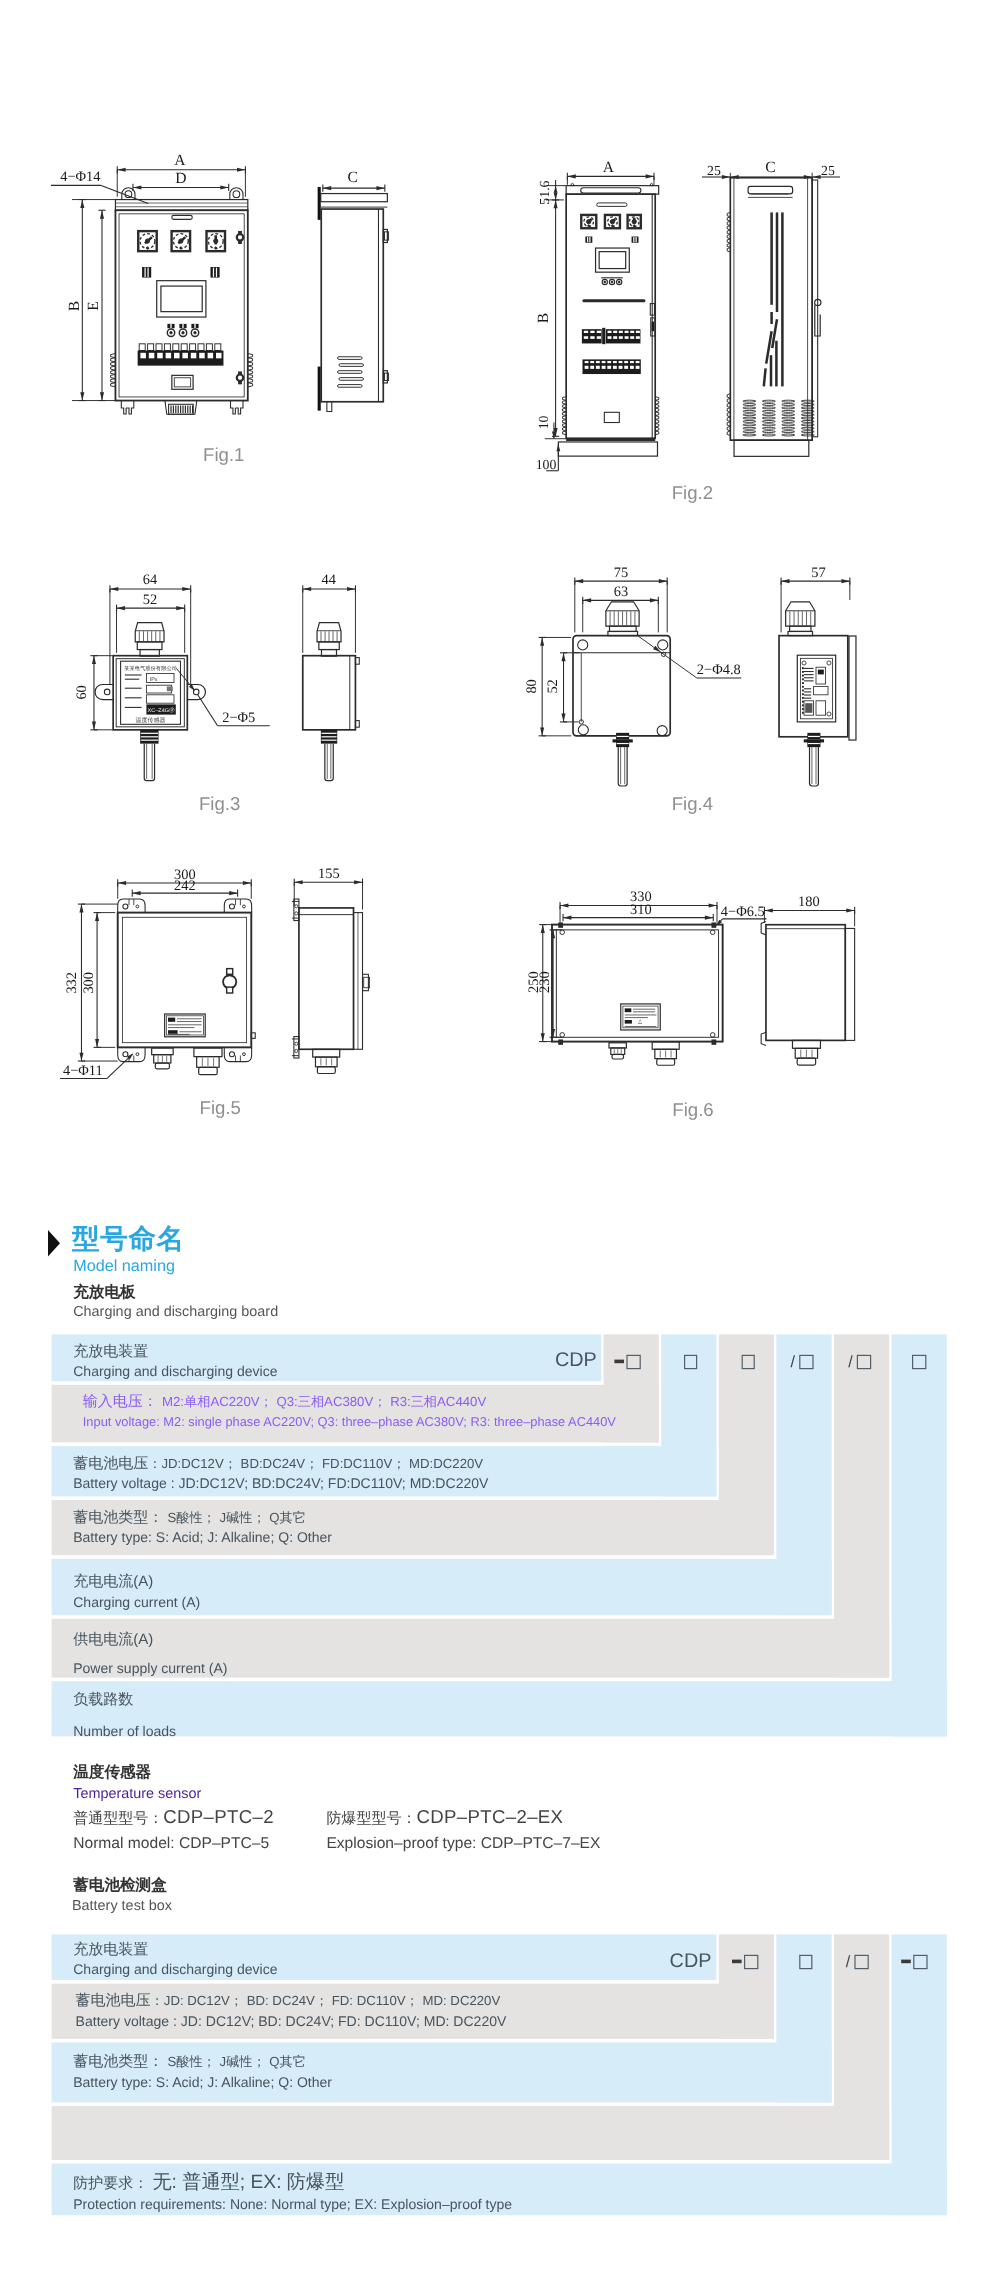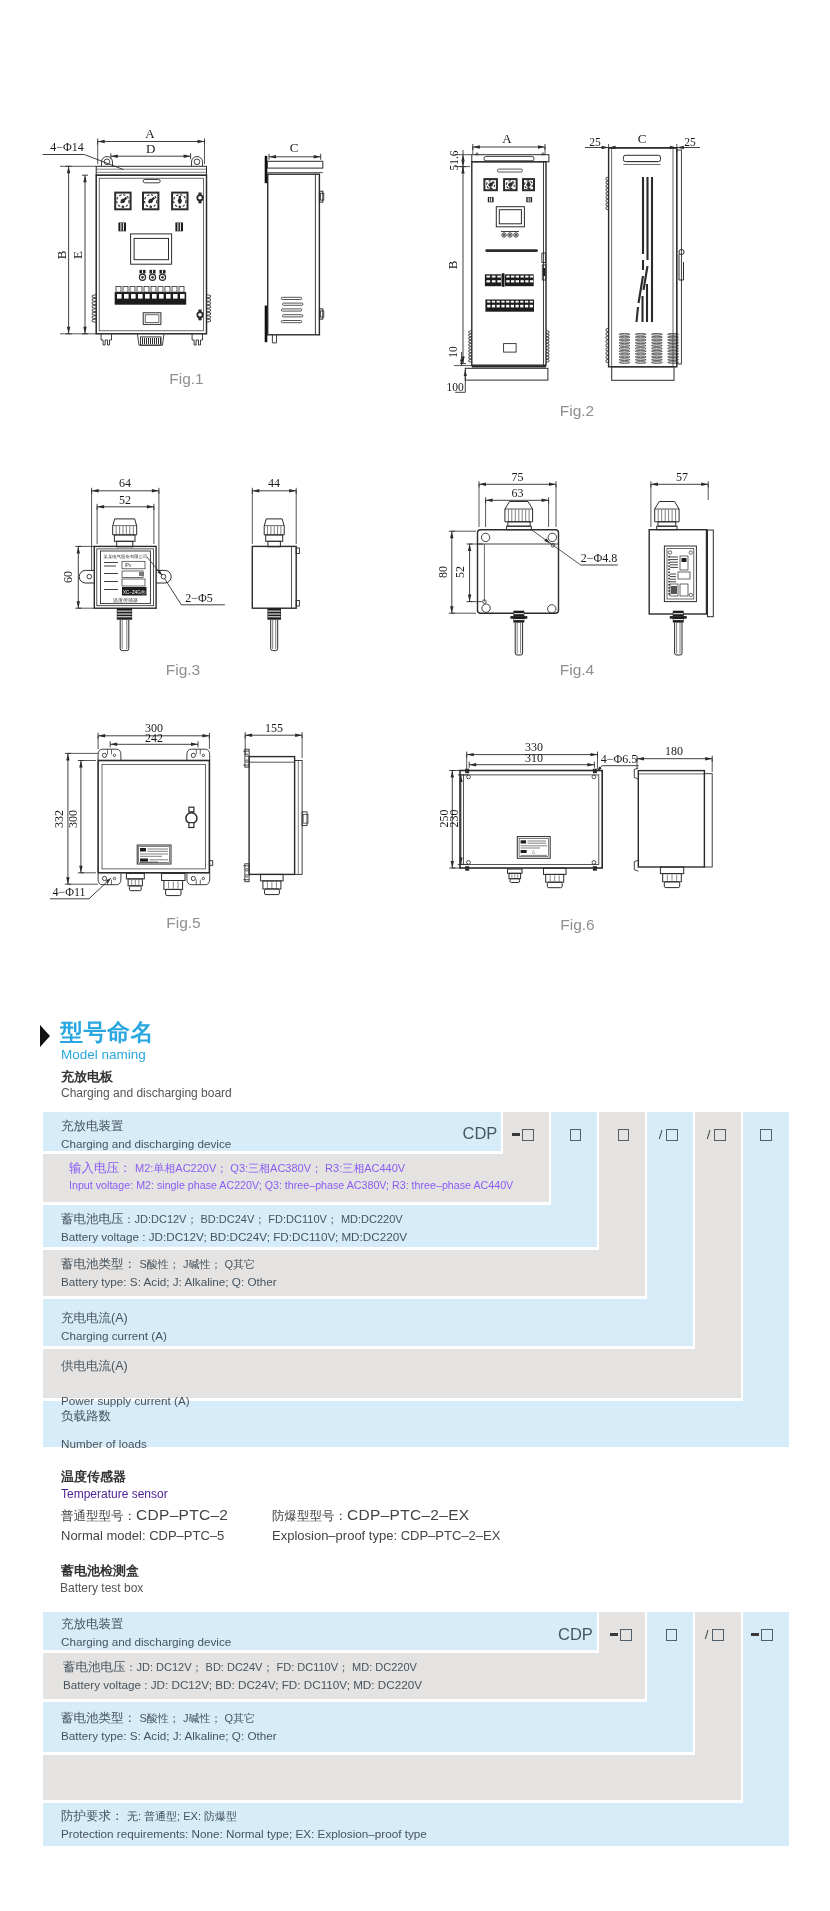--- a/index.html
+++ b/index.html
@@ -1270,21 +1270,21 @@
       <div style="font-size:11.7px;margin-top:3px">Battery type: S: Acid; J: Alkaline; Q: Other</div>
     </div>
 
 <div style="position:absolute;left:61px;top:1311px;color:#47545e;line-height:1.2">
       <div style="font-size:12.5px">充电电流(A)</div>
       <div style="font-size:11.7px;margin-top:3px">Charging current (A)</div>
     </div>
 
 <div style="position:absolute;left:61px;top:1359px;color:#47545e;line-height:1.2">
       <div style="font-size:12.5px">供电电流(A)</div>
-      <div style="font-size:11.7px;margin-top:20px">Power supply current (A)</div>
+      <div style="font-size:11.7px;margin-top:10px">Power supply current (A)</div>
     </div>
 
 <div style="position:absolute;left:61px;top:1409px;color:#47545e;line-height:1.2">
       <div style="font-size:12.5px">负载路数</div>
       <div style="font-size:11.7px;margin-top:13px">Number of loads</div>
     </div>
 
 <div style="position:absolute;left:462.5px;top:1124px;font-size:16.5px;color:#475560">CDP</div>
 
 <div style="position:absolute;left:511.8px;top:1133.3px;width:8.6px;height:2.3px;background:#3a3a3a"></div>
@@ -1305,21 +1305,21 @@
 <div style="position:absolute;left:61px;top:1468px;font-size:13px;font-weight:bold;color:#333">温度传感器</div>
 
 <div style="position:absolute;left:61px;top:1487px;font-size:12px;color:#4c1d95">Temperature sensor</div>
 
 <div style="position:absolute;left:61px;top:1506px;font-size:12.5px;color:#444">普通型型号：<span style="font-size:15.5px;letter-spacing:0.3px">CDP–PTC–2</span></div>
 
 <div style="position:absolute;left:272px;top:1506px;font-size:12.5px;color:#444">防爆型型号：<span style="font-size:15.5px;letter-spacing:0.3px">CDP–PTC–2–EX</span></div>
 
 <div style="position:absolute;left:61px;top:1528px;font-size:13px;color:#444">Normal model: CDP–PTC–5</div>
 
-<div style="position:absolute;left:272px;top:1528px;font-size:13px;color:#444">Explosion–proof type: CDP–PTC–2–EX</div>
+<div style="position:absolute;left:272px;top:1528px;font-size:13px;color:#444">Explosion–proof type: CDP–PTC–7–EX</div>
 
 <div style="position:absolute;left:61px;top:1562px;font-size:13px;font-weight:bold;color:#333">蓄电池检测盒</div>
 
 <div style="position:absolute;left:60px;top:1581px;font-size:12px;color:#555">Battery test box</div>
 
 <div style="position:absolute;left:43px;top:1612px;width:554px;height:38px;background:#d6ecf8"></div>
 
 <div style="position:absolute;left:43px;top:1653px;width:602px;height:46px;background:#e4e3e1"></div>
     <div style="position:absolute;left:599px;top:1612px;width:46px;height:87px;background:#e4e3e1"></div>
 
@@ -1342,21 +1342,21 @@
       <div style="font-size:11.7px;margin-top:3px">Battery voltage : JD: DC12V; BD: DC24V; FD: DC110V; MD: DC220V</div>
     </div>
 
 <div style="position:absolute;left:61px;top:1711px;color:#47545e;line-height:1.2">
       <div style="font-size:12.5px">蓄电池类型： <span style="font-size:11px">S酸性； J碱性； Q其它</span></div>
       <div style="font-size:11.7px;margin-top:3px">Battery type: S: Acid; J: Alkaline; Q: Other</div>
     </div>
 
 
 <div style="position:absolute;left:61px;top:1809px;color:#47545e;line-height:1.2">
-      <div style="font-size:12.5px">防护要求： <span style="font-size:11px">无: 普通型; EX: 防爆型</span></div>
+      <div style="font-size:12.5px">防护要求： <span style="font-size:16px">无: 普通型; EX: 防爆型</span></div>
       <div style="font-size:11.7px;margin-top:3px">Protection requirements:  None: Normal type; EX: Explosion–proof type</div>
     </div>
 
 <div style="position:absolute;left:558px;top:1624.5px;font-size:16.5px;color:#475560">CDP</div>
 
 <div style="position:absolute;left:609.7px;top:1633.3px;width:8.6px;height:2.3px;background:#3a3a3a"></div>
     <div style="position:absolute;left:620px;top:1629px;width:9.6px;height:9.6px;border:1.5px solid #525f6a"></div>
 
 <div style="position:absolute;left:665.5px;top:1629px;width:9.6px;height:9.6px;border:1.5px solid #525f6a"></div>
 

